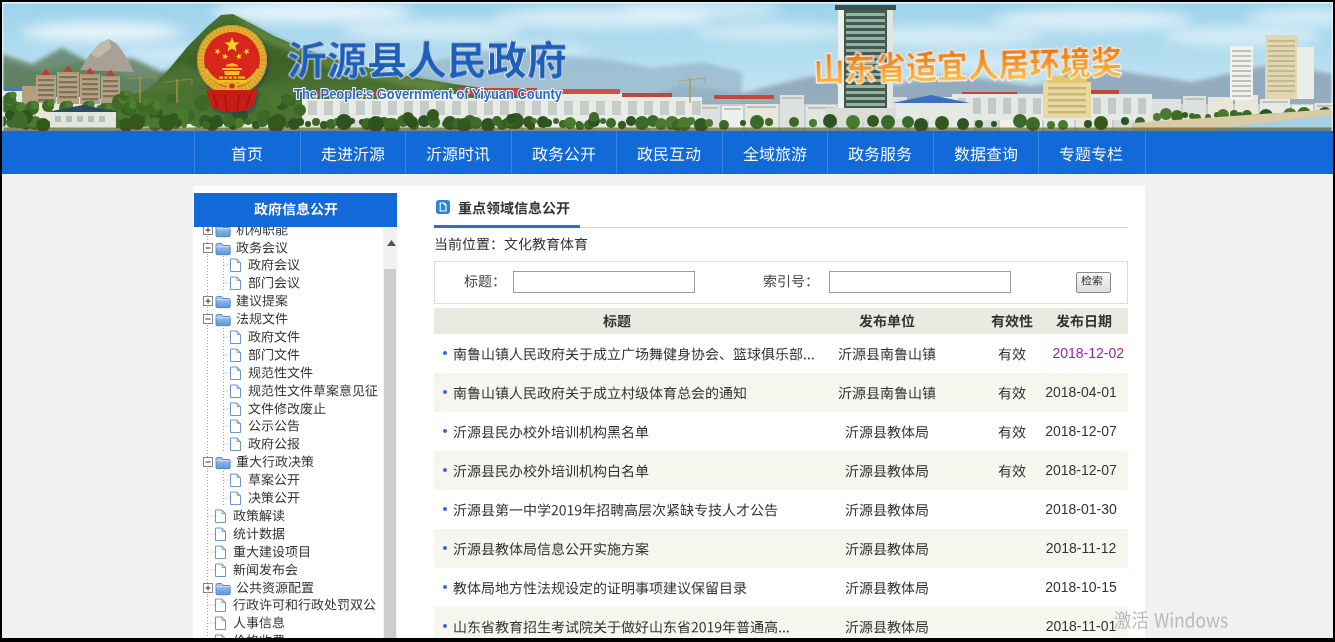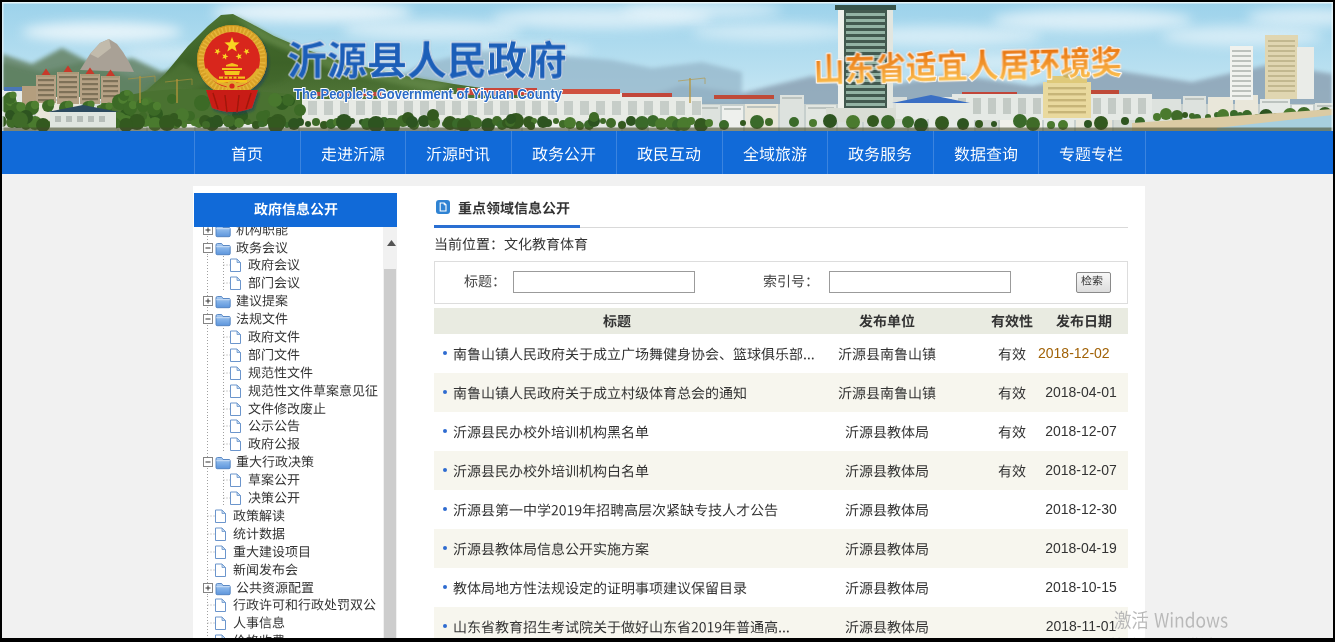--- a/index.html
+++ b/index.html
@@ -1411,21 +1411,21 @@
           </svg>
         </div>
 <div style="position:absolute;left:564.0px;top:12.5px">
           <svg width="28.0" height="17.5" style="display:block;overflow:visible;">
             <g fill="#333" transform="translate(0,12.32) scale(0.014000,-0.014000)">
               <use href="#g173" x="0"></use>
               <use href="#g174" x="1000"></use>
             </g>
           </svg>
         </div>
-<div class="cell" style="left:604px;width:86px;text-align:left;line-height:39px;font-size:14px;color:#a16207">2018-12-02</div>
+<div class="cell" style="left:604px;width:86px;text-align:right;line-height:39px;font-size:14px;color:#a21caf">2018-12-02</div>
 </div>
 <div class="trr alt">
 <div class="bullet"></div>
 <div style="position:absolute;left:19px;top:12.5px">
           <svg width="294.0" height="17.5" style="display:block;overflow:visible;">
             <g fill="#333" transform="translate(0,12.32) scale(0.014000,-0.014000)">
               <use href="#g152" x="0"></use>
               <use href="#g153" x="1000"></use>
               <use href="#g154" x="2000"></use>
               <use href="#g155" x="3000"></use>
@@ -1598,21 +1598,21 @@
             <g fill="#333" transform="translate(0,12.32) scale(0.014000,-0.014000)">
               <use href="#g20" x="0"></use>
               <use href="#g21" x="1000"></use>
               <use href="#g172" x="2000"></use>
               <use href="#g58" x="3000"></use>
               <use href="#g60" x="4000"></use>
               <use href="#g189" x="5000"></use>
             </g>
           </svg>
         </div>
-<div class="cell" style="left:604px;width:86px;text-align:center;line-height:39px;font-size:14px;color:#333">2018-12-30</div>
+<div class="cell" style="left:604px;width:86px;text-align:center;line-height:39px;font-size:14px;color:#333">2018-01-30</div>
 </div>
 <div class="trr alt">
 <div class="bullet"></div>
 <div style="position:absolute;left:19px;top:12.5px">
           <svg width="196.0" height="17.5" style="display:block;overflow:visible;">
             <g fill="#333" transform="translate(0,12.32) scale(0.014000,-0.014000)">
               <use href="#g20" x="0"></use>
               <use href="#g21" x="1000"></use>
               <use href="#g172" x="2000"></use>
               <use href="#g58" x="3000"></use>
@@ -1634,21 +1634,21 @@
             <g fill="#333" transform="translate(0,12.32) scale(0.014000,-0.014000)">
               <use href="#g20" x="0"></use>
               <use href="#g21" x="1000"></use>
               <use href="#g172" x="2000"></use>
               <use href="#g58" x="3000"></use>
               <use href="#g60" x="4000"></use>
               <use href="#g189" x="5000"></use>
             </g>
           </svg>
         </div>
-<div class="cell" style="left:604px;width:86px;text-align:center;line-height:39px;font-size:14px;color:#333">2018-04-19</div>
+<div class="cell" style="left:604px;width:86px;text-align:center;line-height:39px;font-size:14px;color:#333">2018-11-12</div>
 </div>
 <div class="trr">
 <div class="bullet"></div>
 <div style="position:absolute;left:19px;top:12.5px">
           <svg width="294.0" height="17.5" style="display:block;overflow:visible;">
             <g fill="#333" transform="translate(0,12.32) scale(0.014000,-0.014000)">
               <use href="#g58" x="0"></use>
               <use href="#g60" x="1000"></use>
               <use href="#g189" x="2000"></use>
               <use href="#g212" x="3000"></use>

